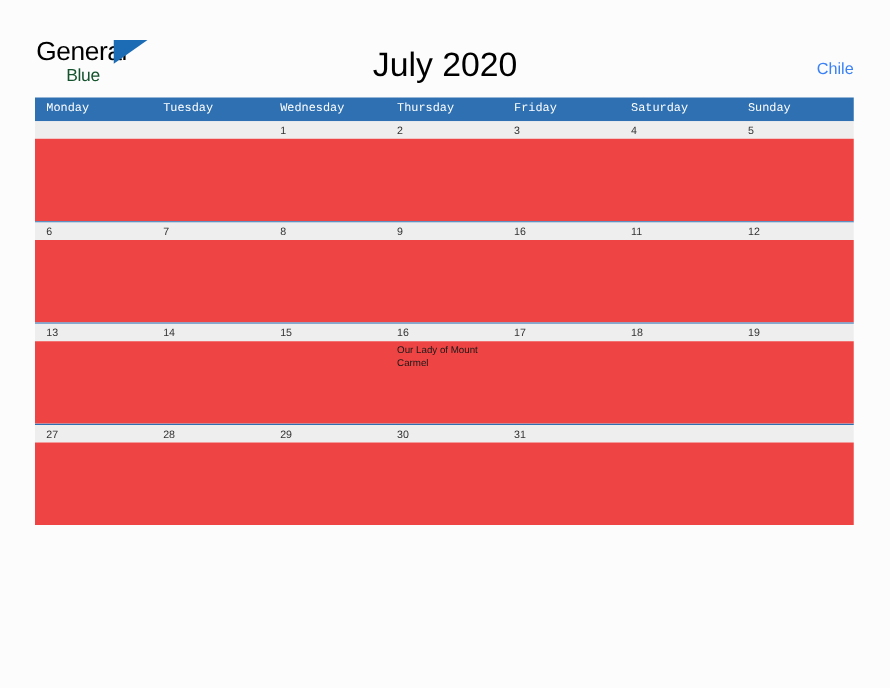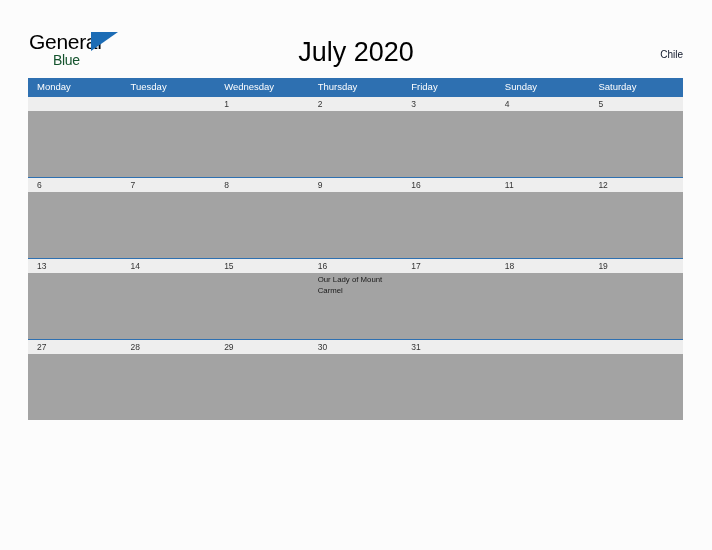--- a/index.html
+++ b/index.html
@@ -75,23 +75,23 @@
     color: #000000;
     font-weight: normal;
     font-family: "Liberation Sans", sans-serif;
   }
 
   
   #region-label {
     position: absolute;
     right: 29px;
     top: 46px;
-    font-size: 10px;
+    font-size: 13px;
     line-height: 17px;
-    color: #0f172a;
+    color: #3b82f6;
     font-family: "Liberation Sans", sans-serif;
   }
 
   
   #calendar {
     position: absolute;
     left: 28px;
     top: 78px;
     width: 655px;
   }
@@ -103,21 +103,21 @@
     background: #2e70b1;
   }
   .weekday-cell {
     width: 93.571px;
     height: 18px;
     box-sizing: border-box;
     padding-left: 9px;
     color: #ffffff;
     font-size: 9.5px;
     line-height: 18px;
-    font-family: Liberation Sans, sans-serif;
+    font-family: Liberation Mono, monospace;
     white-space: nowrap;
     overflow: hidden;
   }
 
   .week-row {
     width: 655px;
     height: 81px;
     position: relative;
     background: #fdfdfd;
     border-top: 1px solid #2e70b1;
@@ -129,21 +129,21 @@
   .date-strip {
     display: flex;
     width: 655px;
     height: 14px;
     background: #eeeeee;
   }
   .content-strip {
     display: flex;
     width: 655px;
     height: 66px;
-    background: #a3a3a3;
+    background: #ef4444;
   }
   .date-cell {
     width: 93.571px;
     height: 14px;
     box-sizing: border-box;
     padding-left: 9px;
     font-size: 8.5px;
     line-height: 14px;
     color: #333333;
     font-family: "Liberation Sans", sans-serif;
@@ -185,22 +185,22 @@
 </div>
 
 <div id="calendar">
 
   <div id="weekday-header">
     <div class="weekday-cell">Monday</div>
     <div class="weekday-cell">Tuesday</div>
     <div class="weekday-cell">Wednesday</div>
     <div class="weekday-cell">Thursday</div>
     <div class="weekday-cell">Friday</div>
+    <div class="weekday-cell">Saturday</div>
     <div class="weekday-cell">Sunday</div>
-    <div class="weekday-cell">Saturday</div>
   </div>
 
   <div class="week-row">
     <div class="date-strip">
       <div class="date-cell"></div>
       <div class="date-cell"></div>
       <div class="date-cell">1</div>
       <div class="date-cell">2</div>
       <div class="date-cell">3</div>
       <div class="date-cell">4</div>

